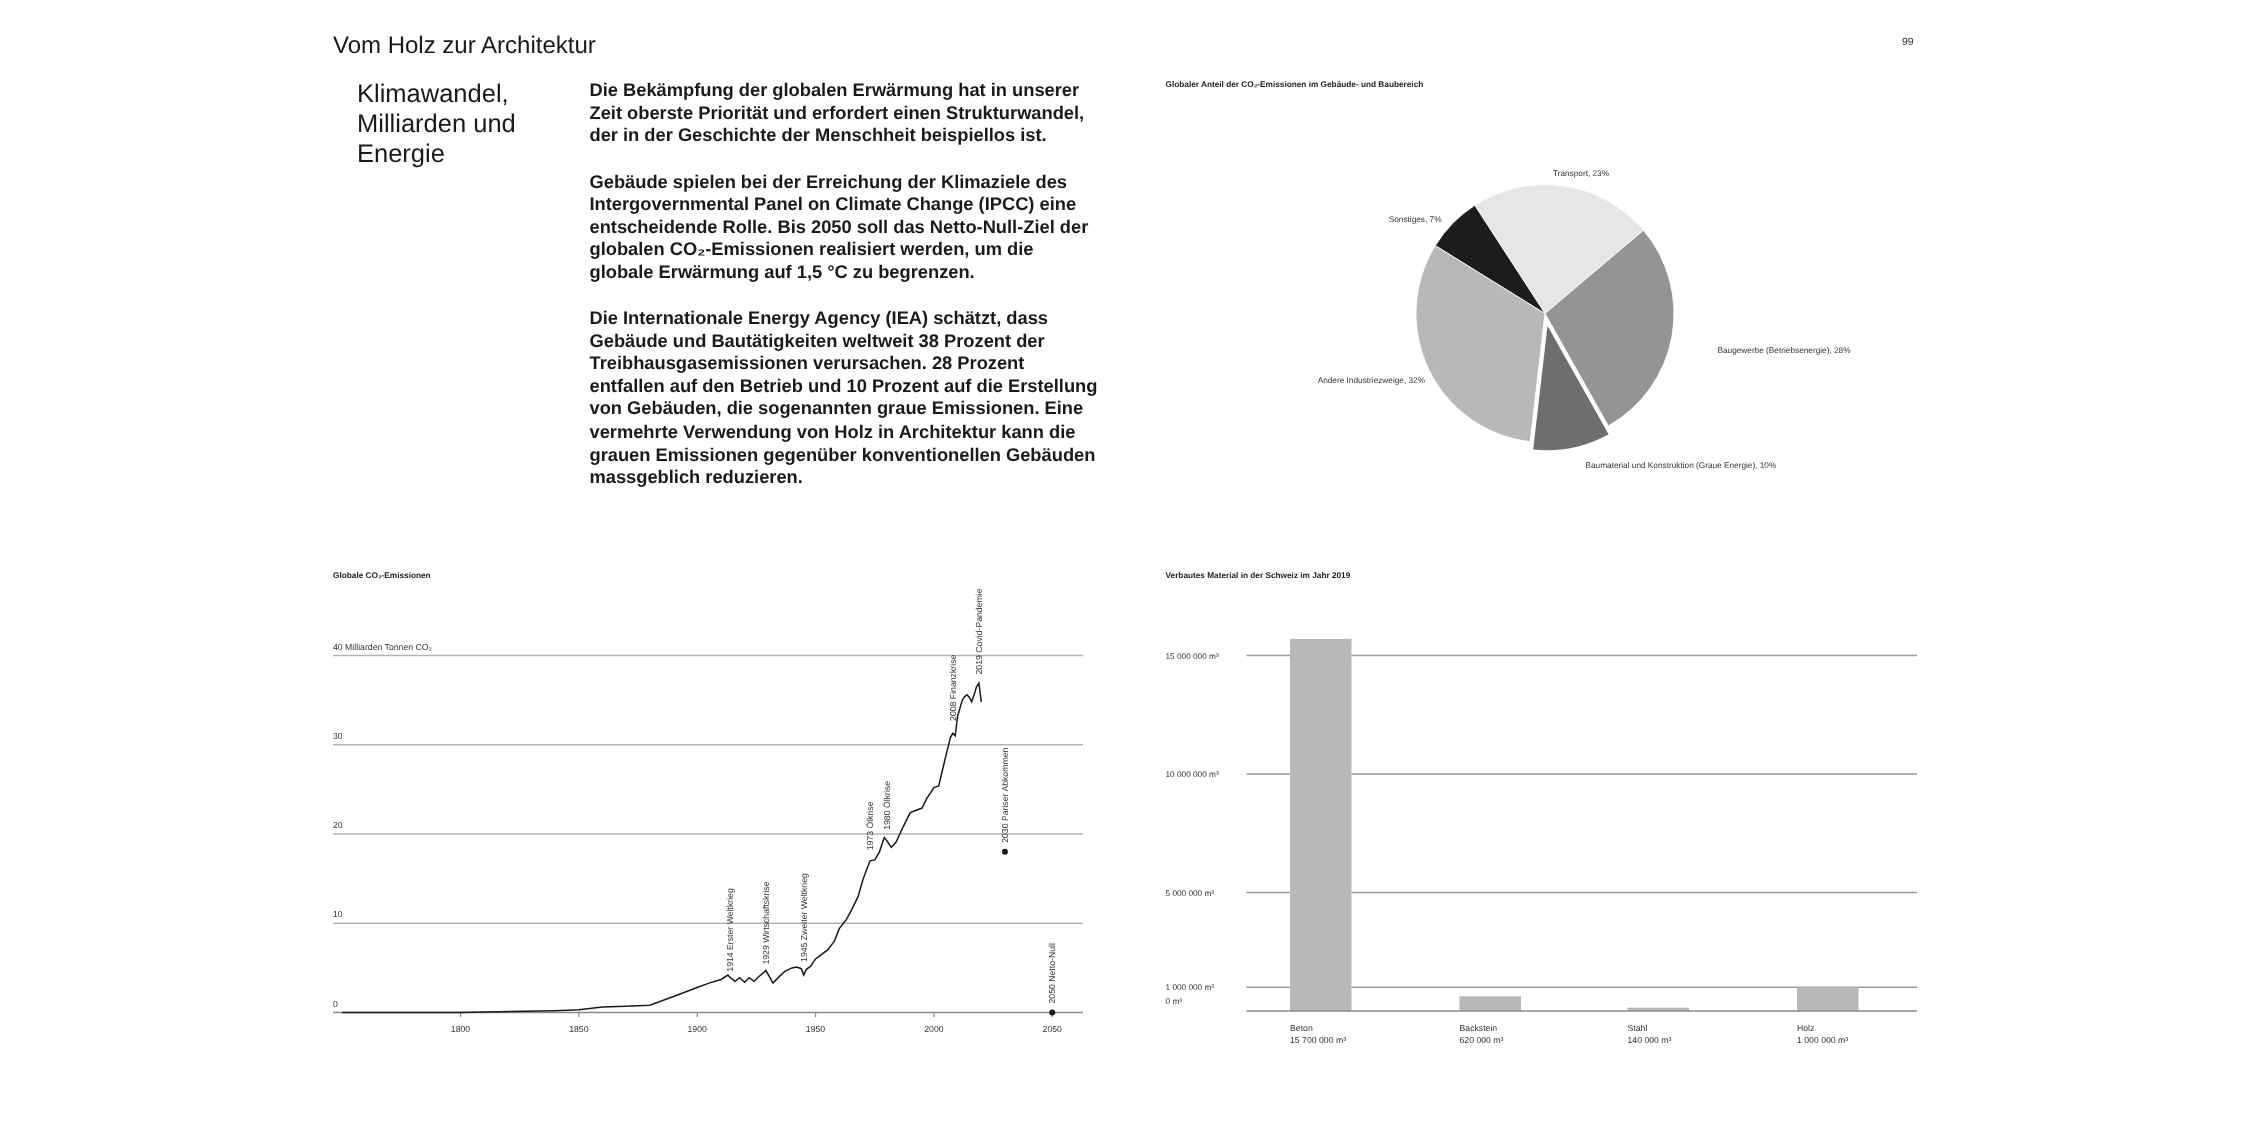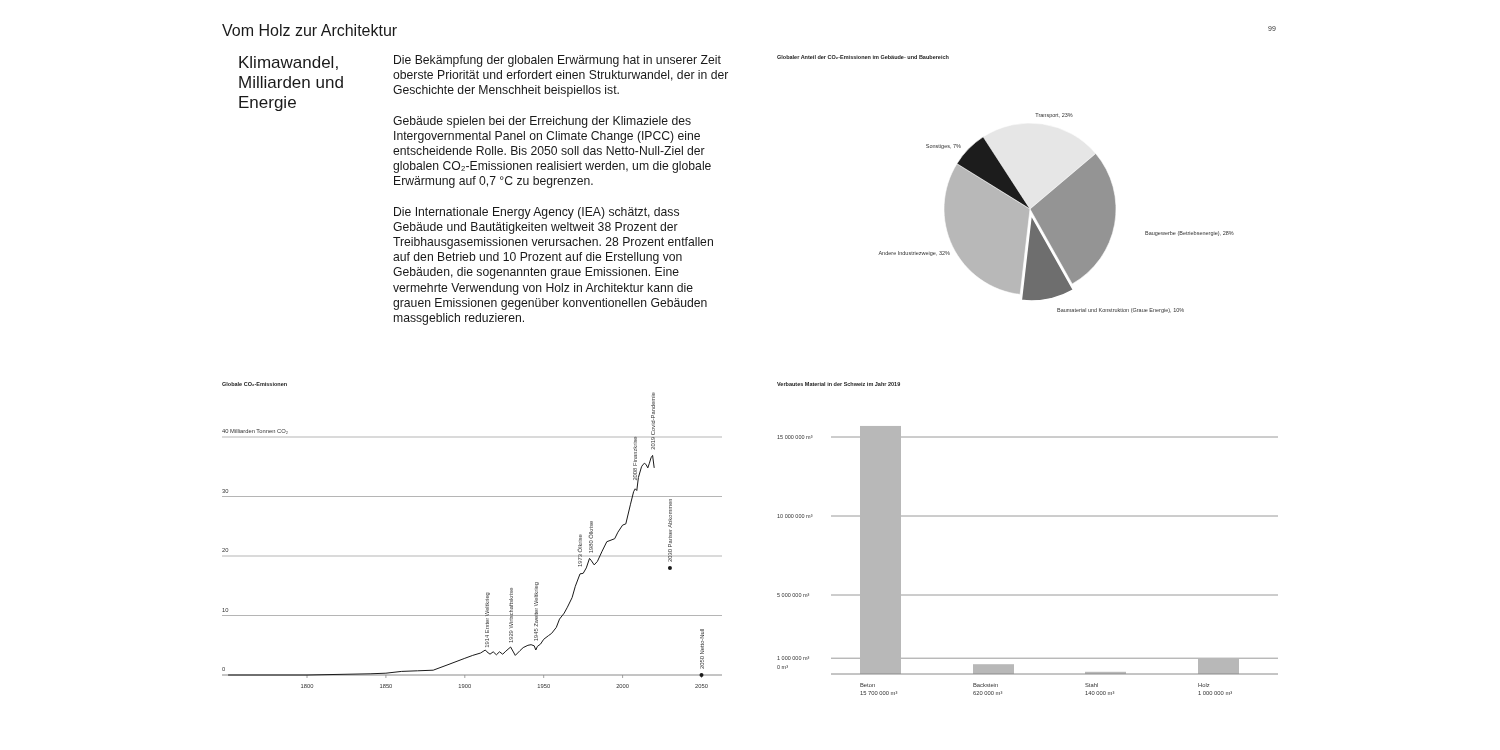--- a/index.html
+++ b/index.html
@@ -2,39 +2,39 @@
 <html><head>
 <meta charset="utf-8">
 <style>
   html, body { margin:0; padding:0; background:#ffffff; }
   body { width:1500px; height:750px; position:relative; overflow:hidden;
          font-family:"Liberation Sans", sans-serif; color:#1a1a1a; }
   .running-head { position:absolute; left:222px; top:22px; font-size:16px; color:#1a1a1a; }
   .page-num { position:absolute; left:1268px; top:25px; font-size:7px; color:#333; }
   .title { position:absolute; left:222px; top:53px; width:160px; font-size:17px; line-height:20px; color:#1a1a1a;margin-left:16px; }
   .body-text { position:absolute; left:393px; top:53px; width:340px; font-size:12.2px; line-height:15.2px; color:#1a1a1a; }
-  .body-text p { margin:0 0 15px 0; }
+  .body-text p { margin:0 0 15px 0;font-weight:bold; }
   .chart-title { position:absolute; font-size:5.5px; font-weight:bold; color:#222; }
   svg text { font-family:"Liberation Sans", sans-serif; }
 </style>
 </head>
 <body>
 
 <div class="running-head">Vom Holz zur Architektur</div>
 <div class="page-num">99</div>
 
 <div class="title">
   <div>Klimawandel,</div>
   <div>Milliarden und</div>
   <div>Energie</div>
 </div>
 
 <div class="body-text">
   <p>Die Bekämpfung der globalen Erwärmung hat in unserer Zeit oberste Priorität und erfordert einen Strukturwandel, der in der Geschichte der Menschheit beispiellos ist.</p>
-  <p>Gebäude spielen bei der Erreichung der Klimaziele des Intergovernmental Panel on Climate Change (IPCC) eine entscheidende Rolle. Bis 2050 soll das Netto-Null-Ziel der globalen CO₂-Emissionen realisiert werden, um die globale Erwärmung auf 0,7 °C zu begrenzen.</p>
+  <p>Gebäude spielen bei der Erreichung der Klimaziele des Intergovernmental Panel on Climate Change (IPCC) eine entscheidende Rolle. Bis 2050 soll das Netto-Null-Ziel der globalen CO₂-Emissionen realisiert werden, um die globale Erwärmung auf 1,5 °C zu begrenzen.</p>
   <p>Die Internationale Energy Agency (IEA) schätzt, dass Gebäude und Bautätigkeiten weltweit 38 Prozent der Treibhausgasemissionen verursachen. 28 Prozent entfallen auf den Betrieb und 10 Prozent auf die Erstellung von Gebäuden, die sogenannten graue Emissionen. Eine vermehrte Verwendung von Holz in Architektur kann die grauen Emissionen gegenüber konventionellen Gebäuden massgeblich reduzieren.</p>
 </div>
 
 <div class="chart-title" style="left:777px; top:54px;">Globaler Anteil der CO₂-Emissionen im Gebäude- und Baubereich</div>
 <svg id="pie-chart" width="1500" height="750" style="position:absolute;left:0;top:0;pointer-events:none;">
     <path d="M1030,209 L983.1610429887077,136.87433115669353 A86,86 0 0 1 1095.6864584625791,153.49063885574026 Z" fill="#e6e6e6" stroke="#ffffff" stroke-width="0.6"></path>
     <text x="1054" y="117" font-size="5.5" fill="#333" text-anchor="middle">Transport, 23%</text>
     <path d="M1030,209 L1095.6864584625791,153.49063885574026 A86,86 0 0 1 1072.217722810902,283.9243877563364 Z" fill="#949494" stroke="#ffffff" stroke-width="0.6"></path>
     <text x="1145" y="235" font-size="5.5" fill="#333" text-anchor="start">Baugewerbe (Betriebsenergie), 28%</text>
     <path d="M1031.1859440422747,214.88162704773032 L1073.4036668531767,289.80601480406665 A86,86 0 0 1 1021.3013490998883,300.3116848893644 Z" fill="#6e6e6e" stroke="#ffffff" stroke-width="1.5"></path>

